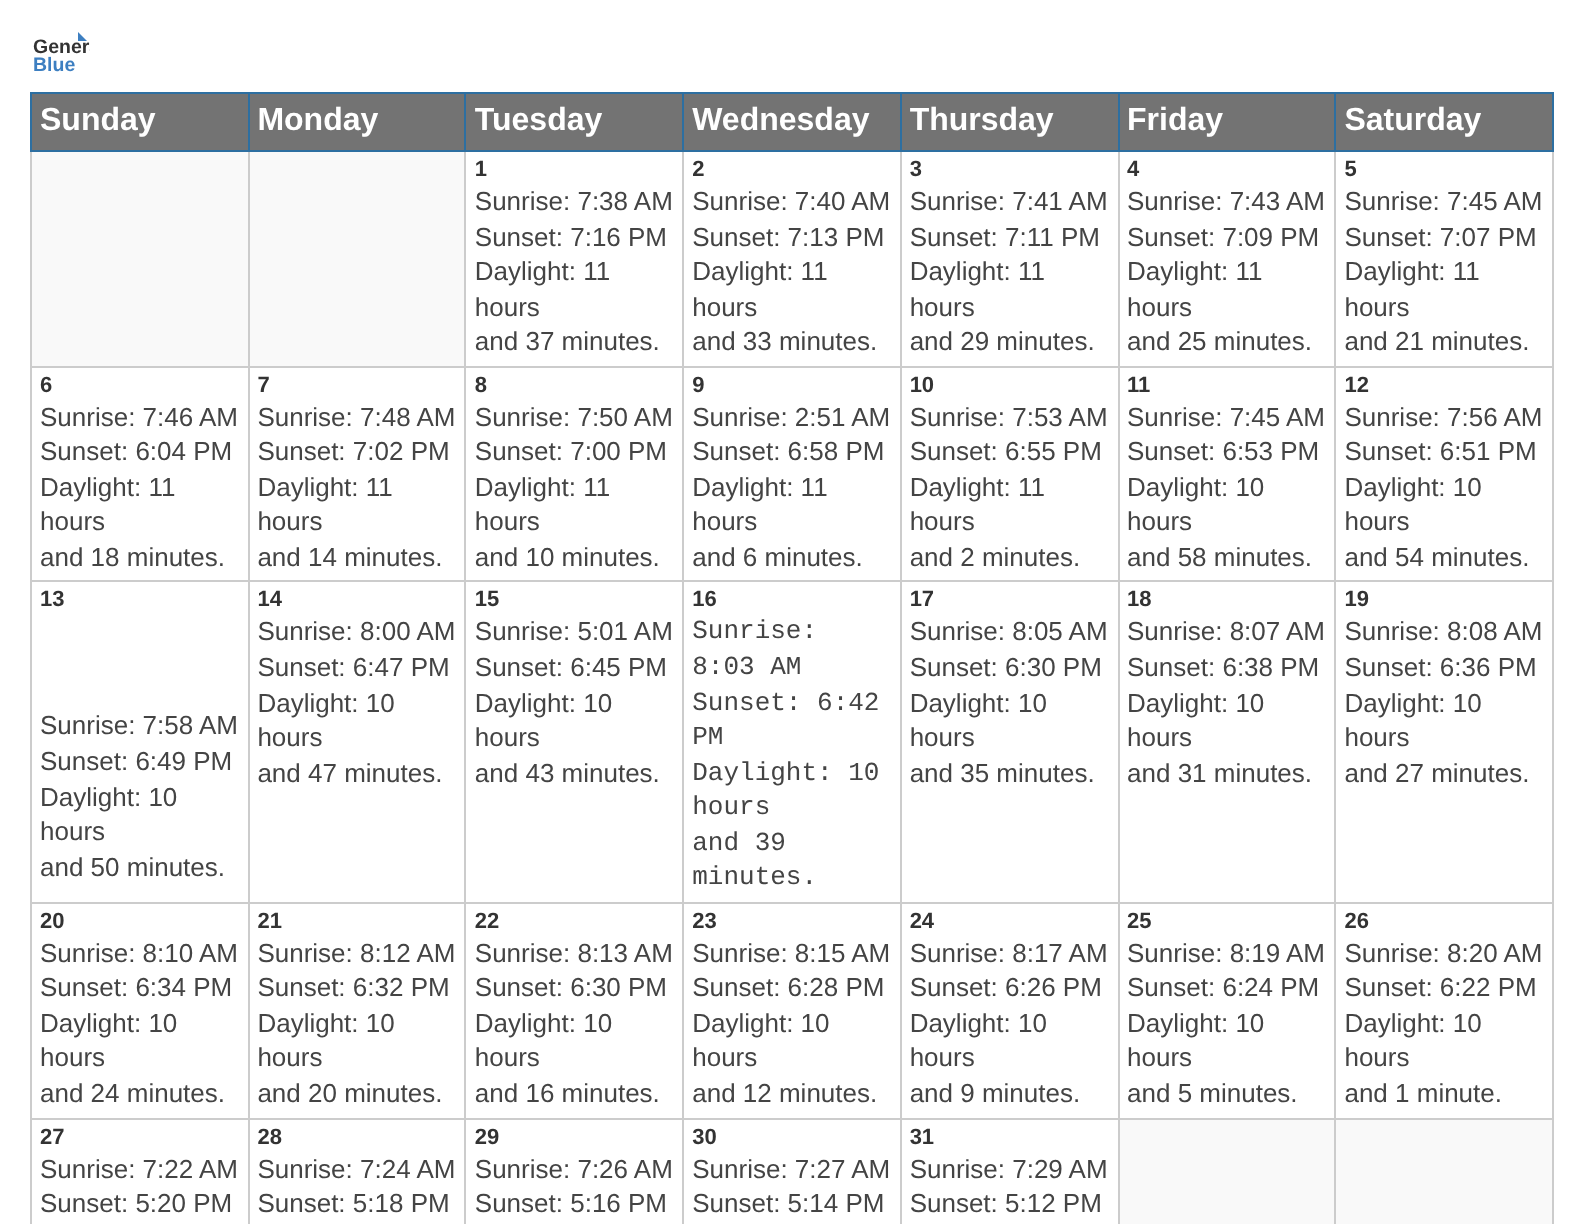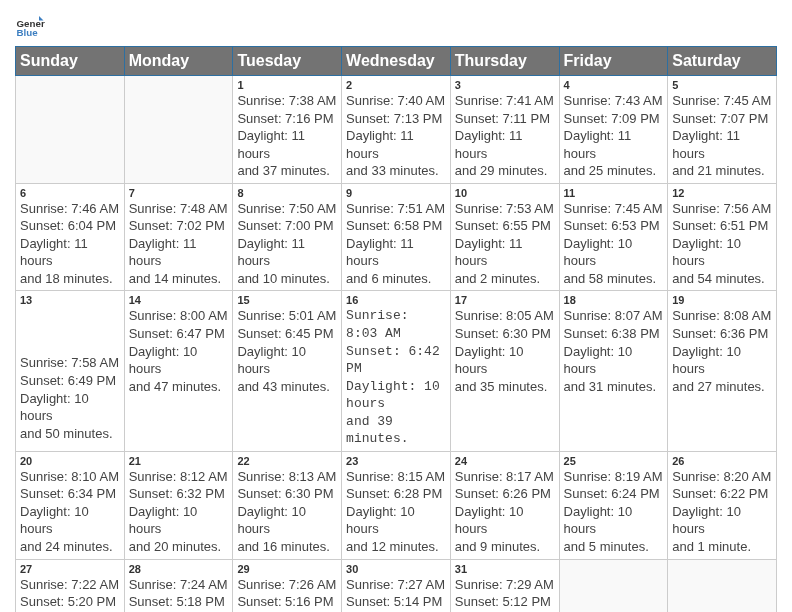--- a/index.html
+++ b/index.html
@@ -172,21 +172,21 @@
           </td>
           <td>
             <span class="day-num">8</span>
             <div class="day-info" style="white-space: pre-line;">Sunrise: 7:50 AM
 Sunset: 7:00 PM
 Daylight: 11 hours
 and 10 minutes.</div>
           </td>
           <td>
             <span class="day-num">9</span>
-            <div class="day-info" style="white-space: pre-line;">Sunrise: 7:51 AM
+            <div class="day-info" style="white-space: pre-line;">Sunrise: 2:51 AM
 Sunset: 6:58 PM
 Daylight: 11 hours
 and 6 minutes.</div>
           </td>
           <td>
             <span class="day-num">10</span>
             <div class="day-info" style="white-space: pre-line;">Sunrise: 7:53 AM
 Sunset: 6:55 PM
 Daylight: 11 hours
 and 2 minutes.</div>

